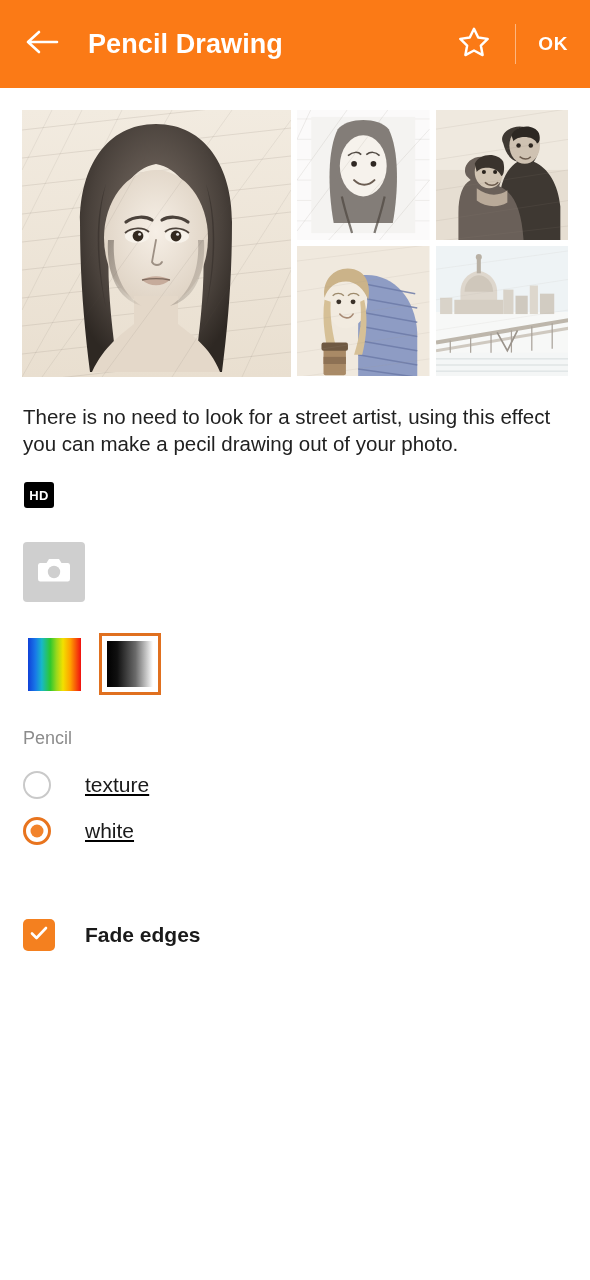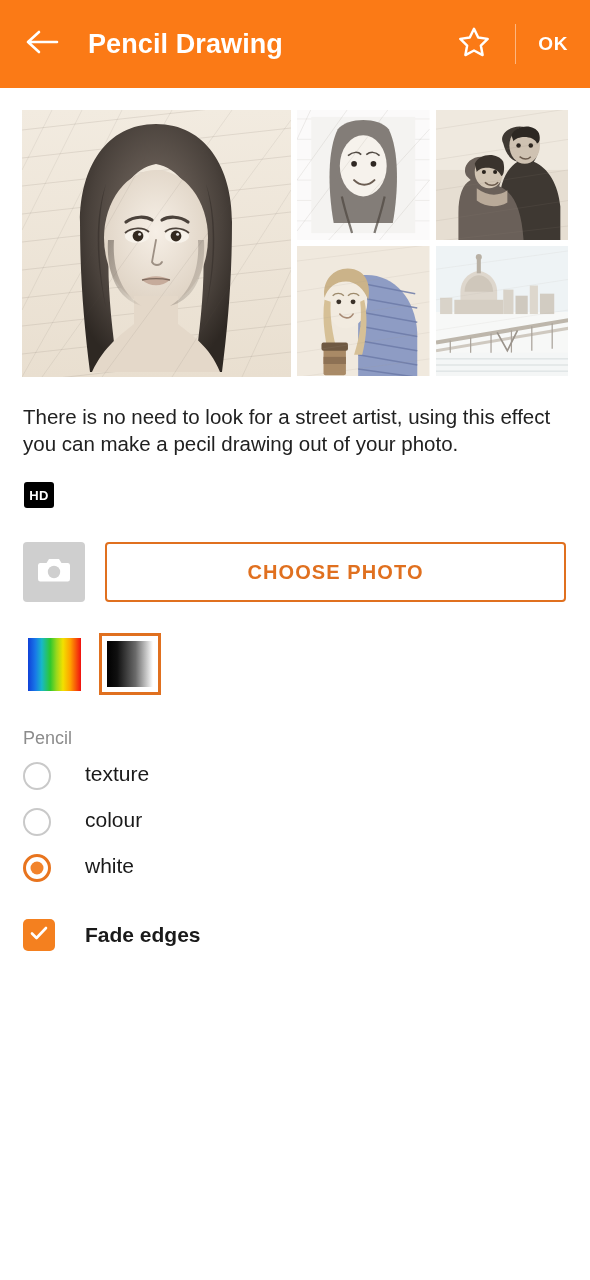--- a/index.html
+++ b/index.html
@@ -226,22 +226,23 @@
   }
   .options {
     position: absolute;
     top: 762px;
     left: 23px;
     width: 400px;
   }
   .opt-row {
     height: 46px;
     display: flex;
-    align-items: flex-start;
-    cursor: pointer;
+    align-items: center;
+    cursor: pointer;
+    text-decoration: underline;
   }
   .radio {
     width: 28px; height: 28px;
     border-radius: 50%;
     border: 2px solid #C9C9C9;
     box-sizing: border-box;
     flex: 0 0 auto;
     position: relative;
   }
   .radio.checked {
@@ -521,43 +522,38 @@
   <div class="camera-btn">
     <span>
       <svg width="34" height="28" viewBox="0 0 34 28">
         <path d="M12 3 H22 L24.5 7 H31 A2.5 2.5 0 0 1 33 9.5 V23
                  A2.5 2.5 0 0 1 31 25.5 H3 A2.5 2.5 0 0 1 1 23 V9.5
                  A2.5 2.5 0 0 1 3 7 H9.5 Z" fill="#ffffff"></path>
         <circle cx="17" cy="16" r="6.2" fill="#CFCFCF"></circle>
       </svg>
     </span>
   </div>
-  <div class="choose-photo-btn">CHOOSE PHOTO</div>
 </div>
 
 <div class="swatch-row">
   <div class="swatch-cell">
     <div class="swatch-inner grad-color"></div>
   </div>
   <div class="swatch-gap"></div>
   <div class="swatch-cell selected">
     <div class="swatch-inner grad-gray"></div>
   </div>
 </div>
 
 <div class="paper-label">Pencil</div>
 
 <div class="options">
   <div class="opt-row">
     <div class="radio"></div>
     <div class="opt-label">texture</div>
-  </div>
-  <div class="opt-row">
-    <div class="radio"></div>
-    <div class="opt-label">colour</div>
   </div>
   <div class="opt-row">
     <div class="radio checked"></div>
     <div class="opt-label">white</div>
   </div>
 </div>
 
 <div class="check-row">
   <div class="checkbox">
     <span>

